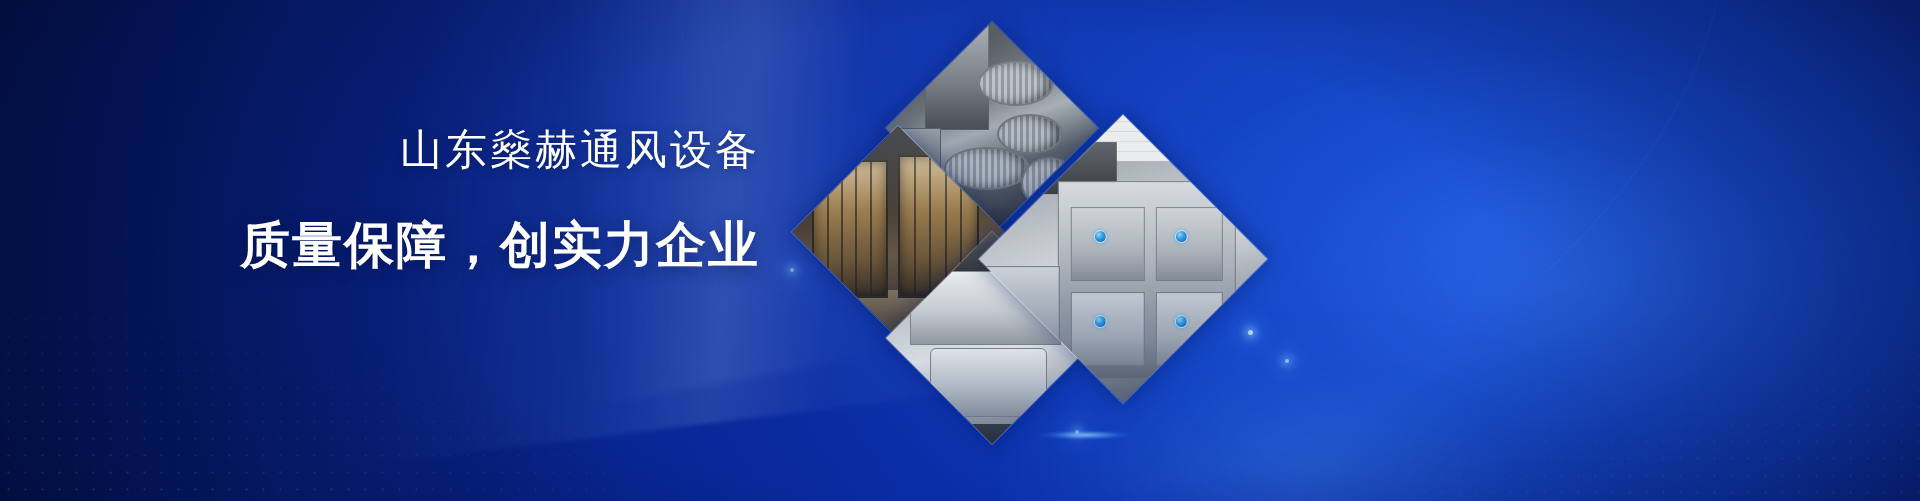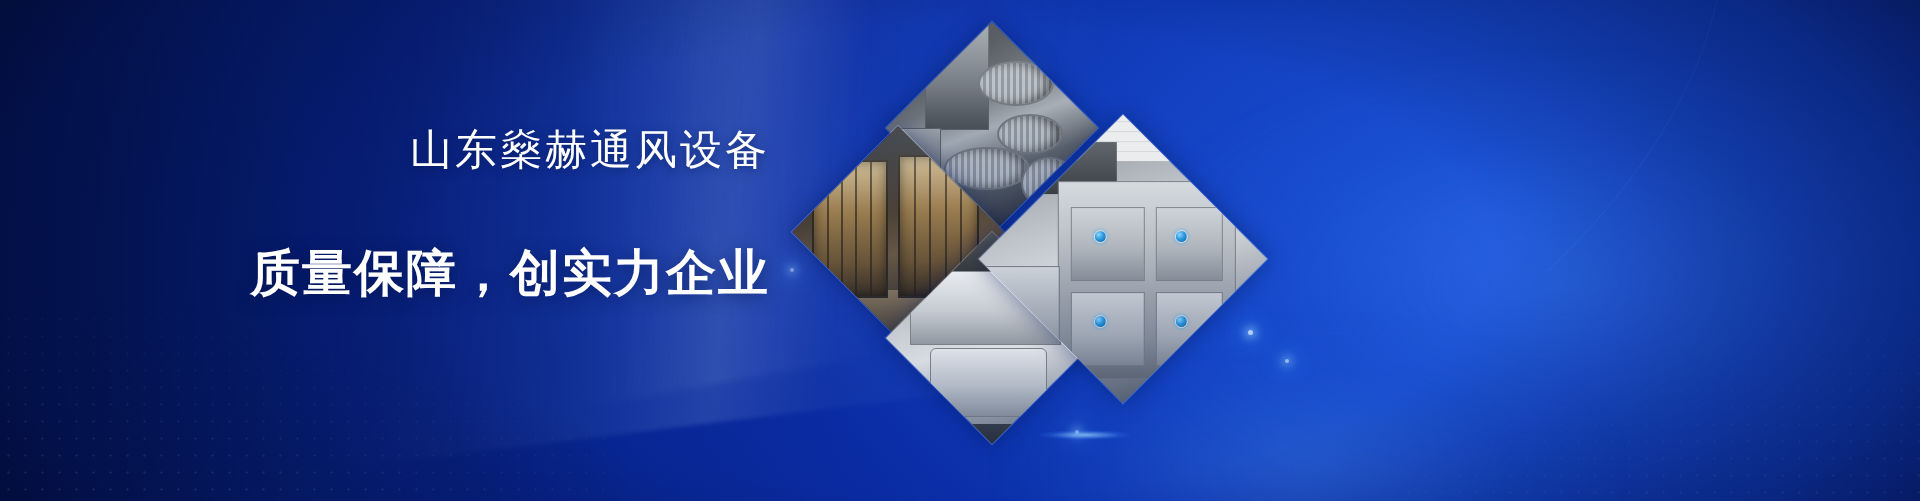--- a/index.html
+++ b/index.html
@@ -106,21 +106,21 @@
   .spark {
     position: absolute;
     border-radius: 50%;
     background: #cfe6ff;
     box-shadow: 0 0 9px 3px rgba(140,200,255,0.85), 0 0 22px 8px rgba(70,150,255,0.45);
   }
 
   
   .copy {
     position: absolute;
-    left: 10px; top: 0;
+    left: 0; top: 0;
     width: 800px;
     height: 100%;
     text-align: left;
     padding-right: 40px;
     box-sizing: border-box;
   }
   .title {
     position: absolute;
     right: 40px;
     top: 122px;
@@ -159,21 +159,20 @@
   .headline {
     position: absolute;
     right: 40px;
     top: 212px;
     font-size: 50px;
     font-weight: 800;
     color: #ffffff;
     letter-spacing: 2px;
     white-space: nowrap;
     text-shadow: 0 3px 16px rgba(0,18,70,0.6);
-    margin-top: 28px;
   }
   .tagline {
     position: absolute;
     right: 40px;
     top: 277px;
     font-size: 15px;
     font-weight: 700;
     color: #ffffff;
     letter-spacing: 1.5px;
     white-space: nowrap;

